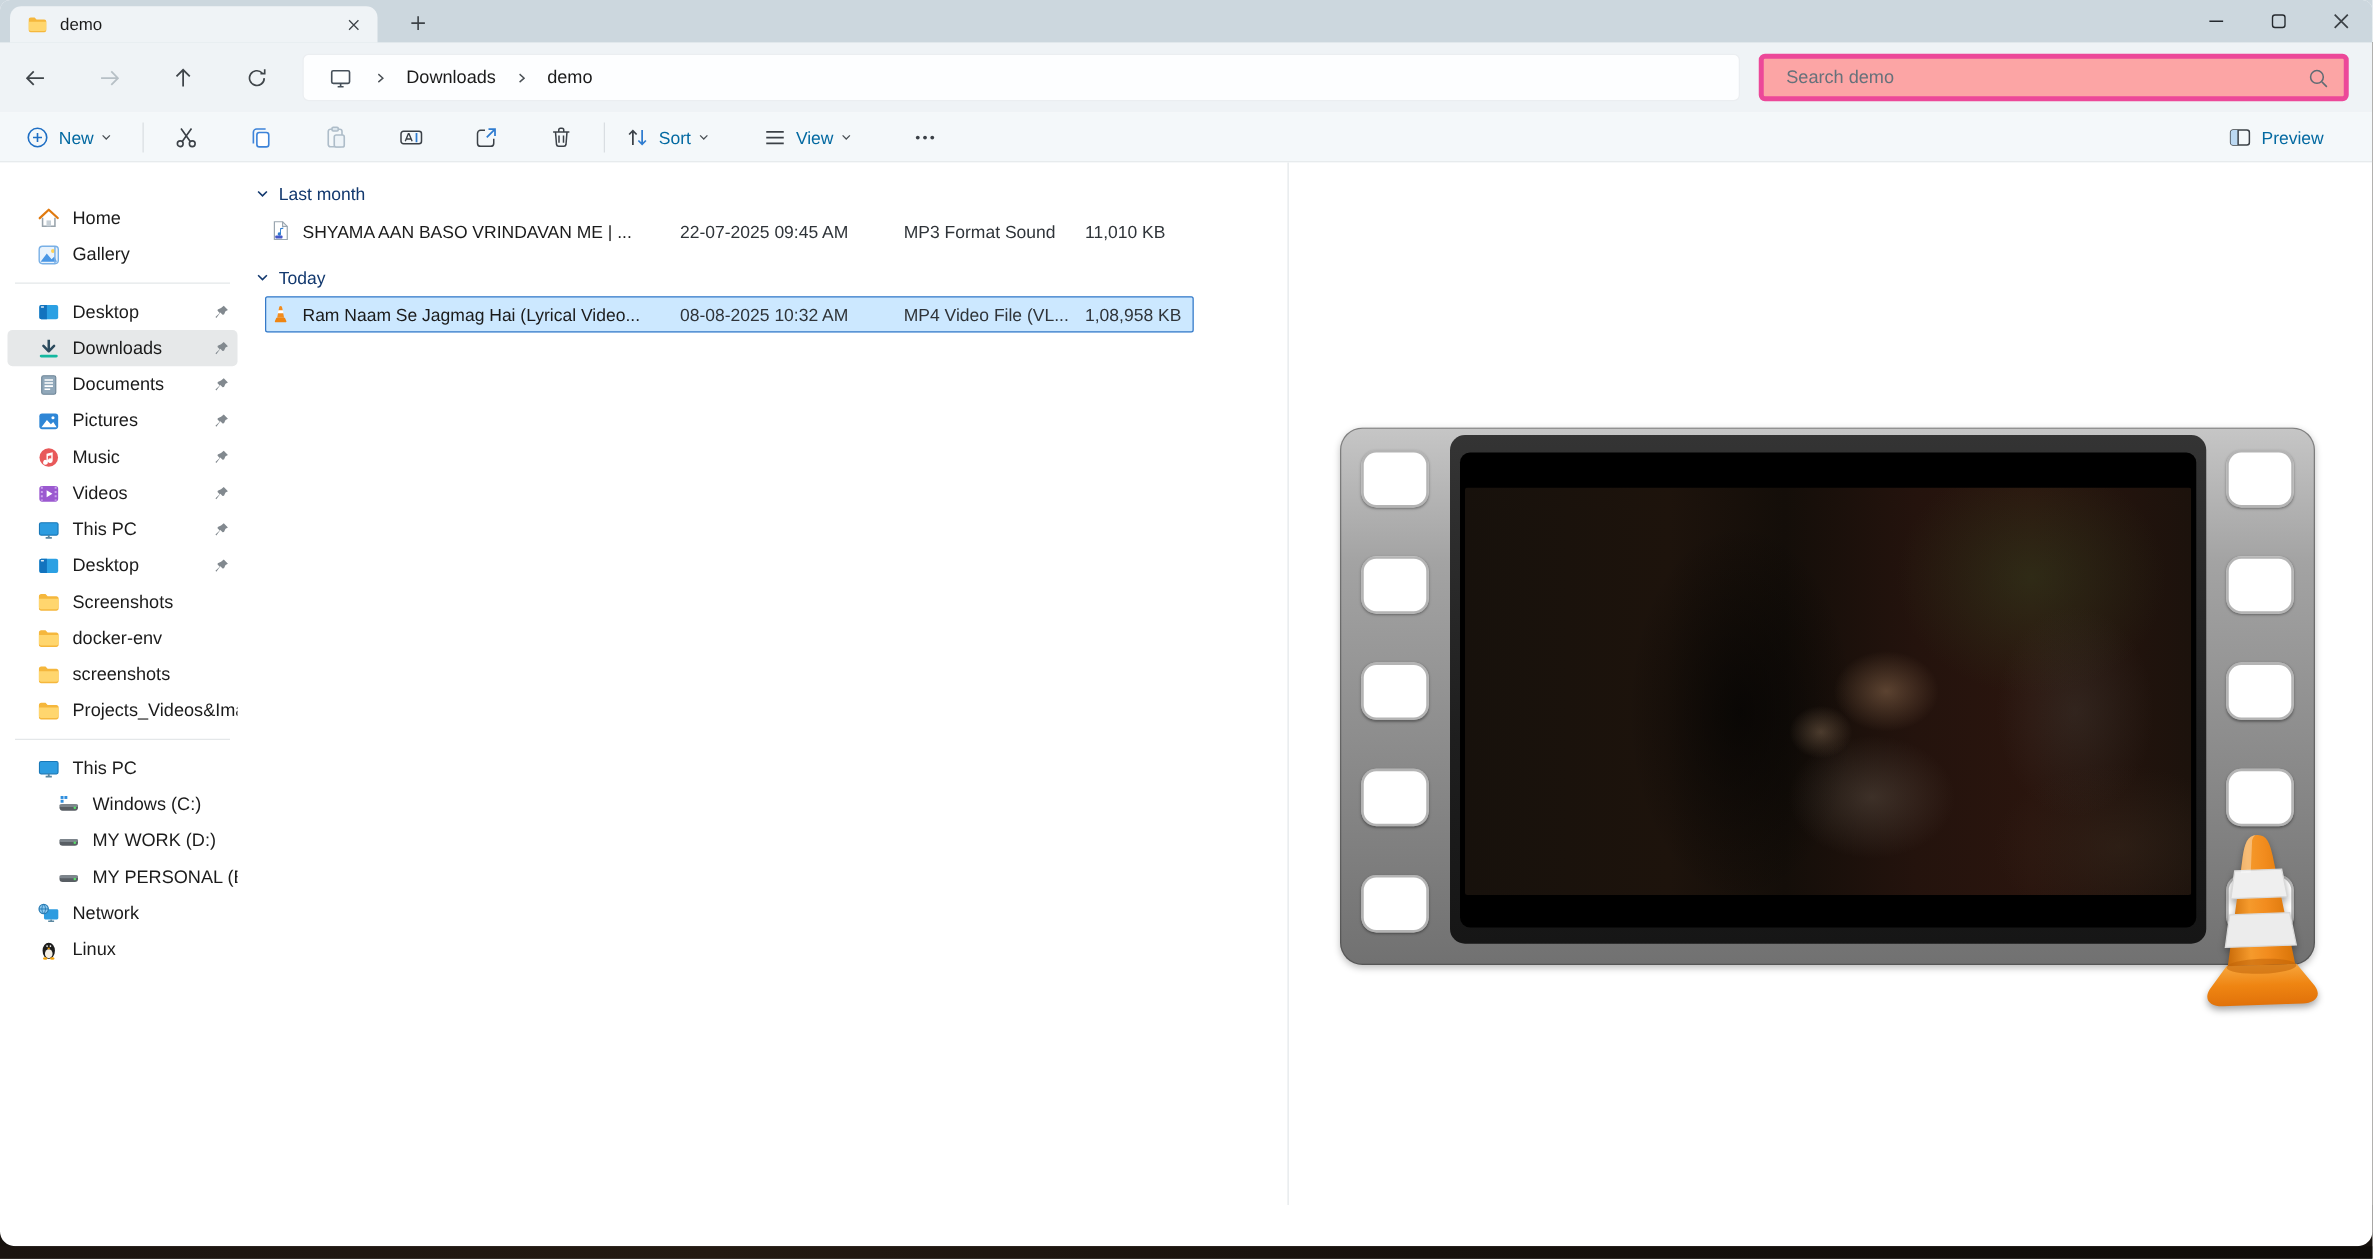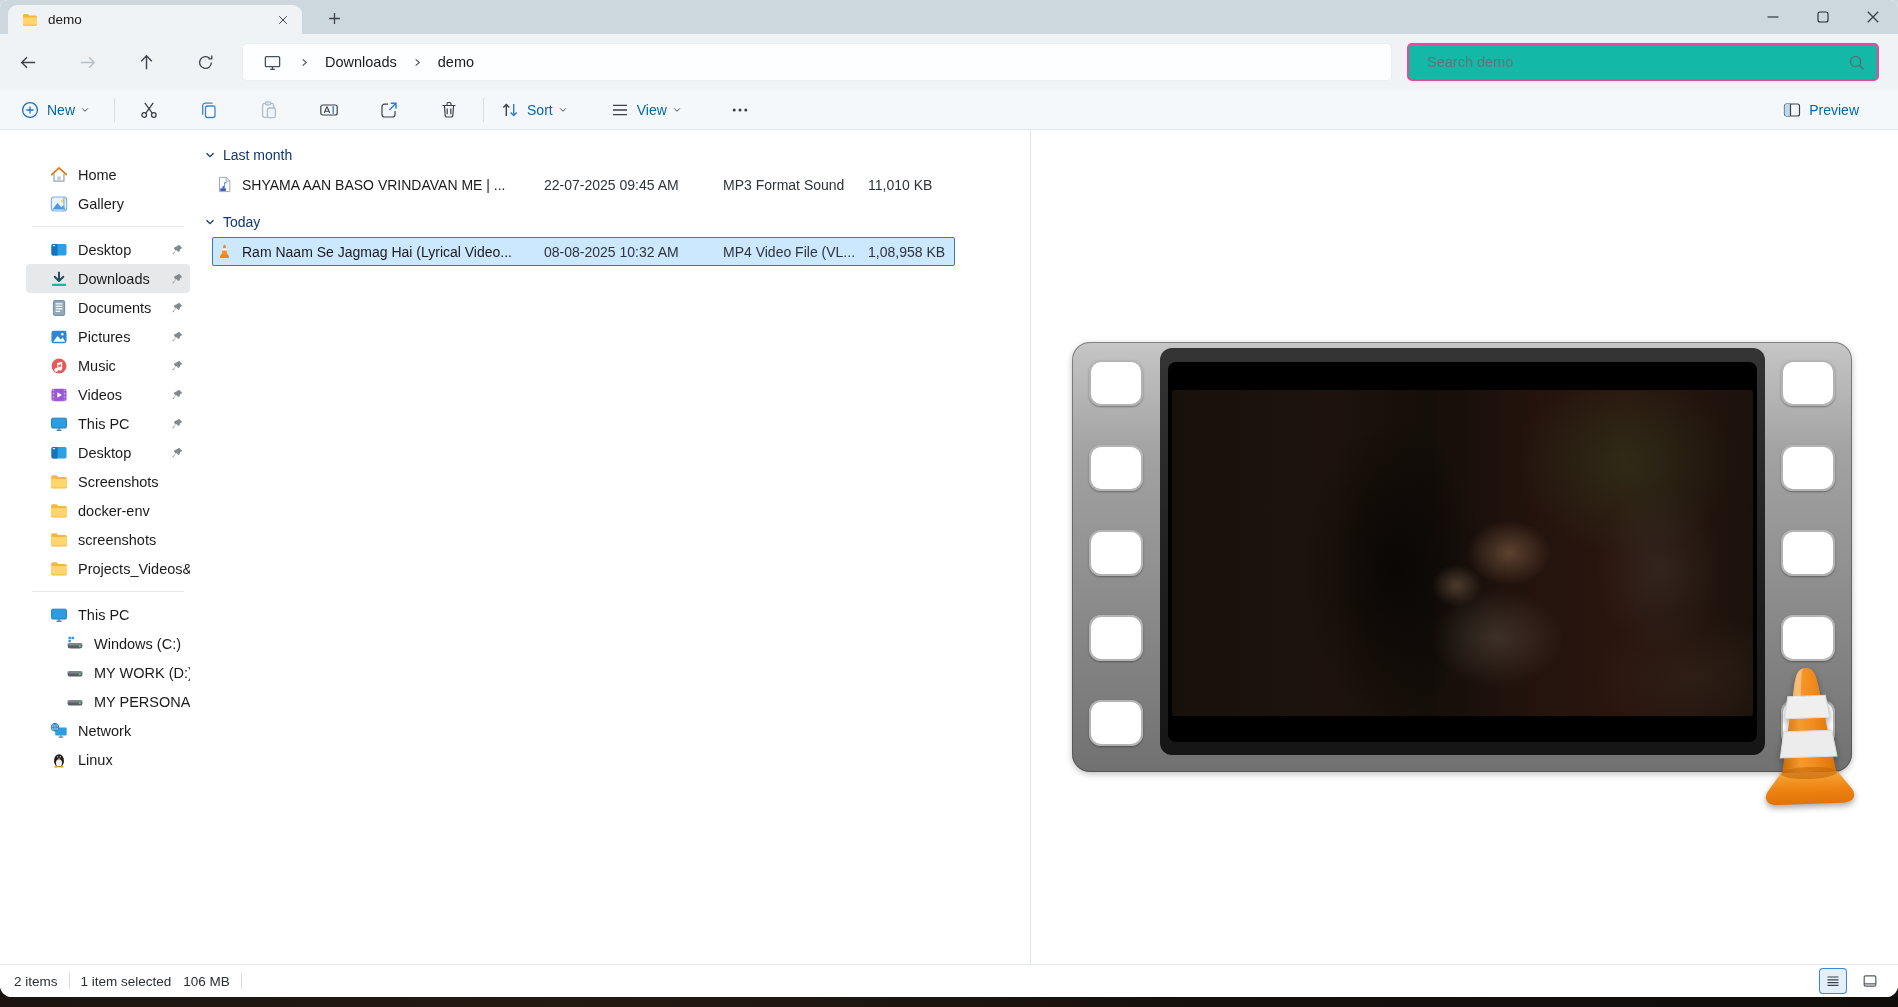--- a/index.html
+++ b/index.html
@@ -31,21 +31,21 @@
   
   .addressbar{height:56px;background:#eff3f6;display:flex;align-items:center;}
   .navbtns{display:flex;margin-left:8px;gap:19px;}
   .navbtn{width:40px;height:36px;display:flex;align-items:center;justify-content:center;border-radius:5px;}
   .navbtn .icon{width:19px;height:19px;}
   .crumbbox{margin-left:17px;width:1150px;height:38px;background:#fdfeff;border:1px solid #ebeef1;
     border-radius:5px;display:flex;align-items:center;box-sizing:border-box;padding:0 10px;}
   .crumbbox .icon.pc{width:19px;height:19px;margin:0 6px 0 10px;}
   .crumb-chev{width:11px;height:11px;margin:0 11px;}
   .crumb-seg{font-size:14.5px;color:#1b1b1b;padding:3px 4px;border-radius:3px;}
-  .searchbox{margin-left:15px;width:472px;height:38px;background:#14b8a6;border:2px solid #ec4899;
+  .searchbox{margin-left:15px;width:472px;height:38px;background:#fca5a5;border:4px solid #ec4899;
     border-radius:5px;display:flex;align-items:center;box-sizing:border-box;padding:0 12px 0 16px;}
   .searchbox input{flex:1;border:none;outline:none;background:transparent;font-size:14.5px;
     font-family:"Liberation Sans","DejaVu Sans",sans-serif;color:#333;}
   .searchbox input::placeholder{color:#66717a;opacity:1;}
   .searchbox .icon{width:17px;height:17px;}
 
   
   .toolbar{height:39px;background:#f4f8fa;border-bottom:1px solid #e2e6e9;display:flex;align-items:center;padding-left:12px;box-sizing:content-box;}
   .tbtn{display:flex;align-items:center;justify-content:center;height:32px;border-radius:5px;}
   .tbtn .gi{width:20px;height:20px;}
@@ -55,21 +55,21 @@
   .tb-sep{width:1px;height:24px;background:#d9dee2;margin:0 10px 0 16px;}
   .tb-ico{width:48px;margin-right:12px;}
   .tb-ico:last-of-type{margin-right:0;}
   .tb-drop{padding:0 8px;margin-left:8px;}
   .tb-view{margin-left:26px;}
   .tb-more{width:44px;margin-left:28px;}
   .tb-preview{margin-left:auto;margin-right:24px;padding:0 10px;}
 
   
   .content{display:flex;height:834px;background:#fff;}
-  .sidebar{width:196px;box-sizing:border-box;padding-top:30px;flex:none;padding-left:20px;}
+  .sidebar{width:196px;box-sizing:border-box;padding-top:30px;flex:none;}
   .sb-item{height:29px;display:flex;align-items:center;padding-left:24px;margin:0 6px;border-radius:4px;position:relative;}
   .sb-item.selected{background:#e6e8e9;}
   .sb-item.indent{padding-left:40px;}
   .sb-item .icon.sb{width:18px;height:18px;margin-right:10px;flex:none;}
   .sb-label{font-size:14.5px;white-space:nowrap;overflow:hidden;flex:1;}
   .sb-pin{width:14px;height:14px;margin-right:6px;flex:none;}
   .sb-div{height:1px;background:#e4e7e9;margin:8px 12px;}
 
   
   .listpane{width:834px;flex:none;box-sizing:border-box;padding-top:2px;}
@@ -709,39 +709,15 @@
             <path d="M43.2 38 L80.8 38 L84.6 60 L39.4 60 Z" fill="none" stroke="#d9d9d9" stroke-width="1"></path>
             <path d="M38 73 L86 73 L90.4 99 L33.6 99 Z" fill="none" stroke="#d9d9d9" stroke-width="1"></path>
             <path d="M62 10 C54 10 52 17 50 27 L48 40 L56 40 L58 14 C59 11 60.5 10 62 10 Z" fill="#ffffff" opacity=".35"></path>
             <ellipse cx="62" cy="115" rx="28" ry="6" fill="#c06207" opacity=".55"></ellipse>
           </g>
         </svg>
       </div>
     </div>
   </div>
 
-  <div class="statusbar">
-    <span class="st-text">2 items</span>
-    <span class="st-div"></span>
-    <span class="st-text">1 item selected</span>
-    <span class="st-text" style="margin-left:12px;">106 MB</span>
-    <span class="st-div"></span>
-    <span class="st-right">
-      <span class="st-toggle active">
-          <span class="icon">
-            <svg viewBox="0 0 16 16" stroke="#3c4247" stroke-width="1.2" fill="none">
-              <path d="M2.5 4h11M2.5 6.8h11M2.5 9.6h11M2.5 12.4h11"></path>
-            </svg>
-          </span>
-        </span>
-      <span class="st-toggle">
-          <span class="icon">
-            <svg viewBox="0 0 16 16" stroke="#555b61" stroke-width="1.2" fill="none">
-              <rect x="2.2" y="2.8" width="11.6" height="10.4" rx="1.2"></rect>
-              <path d="M2.2 10.8h11.6"></path>
-            </svg>
-          </span>
-        </span>
-    </span>
-  </div>
 </div>
 
 <div class="bottomstrip"></div>
 
 </body></html>

